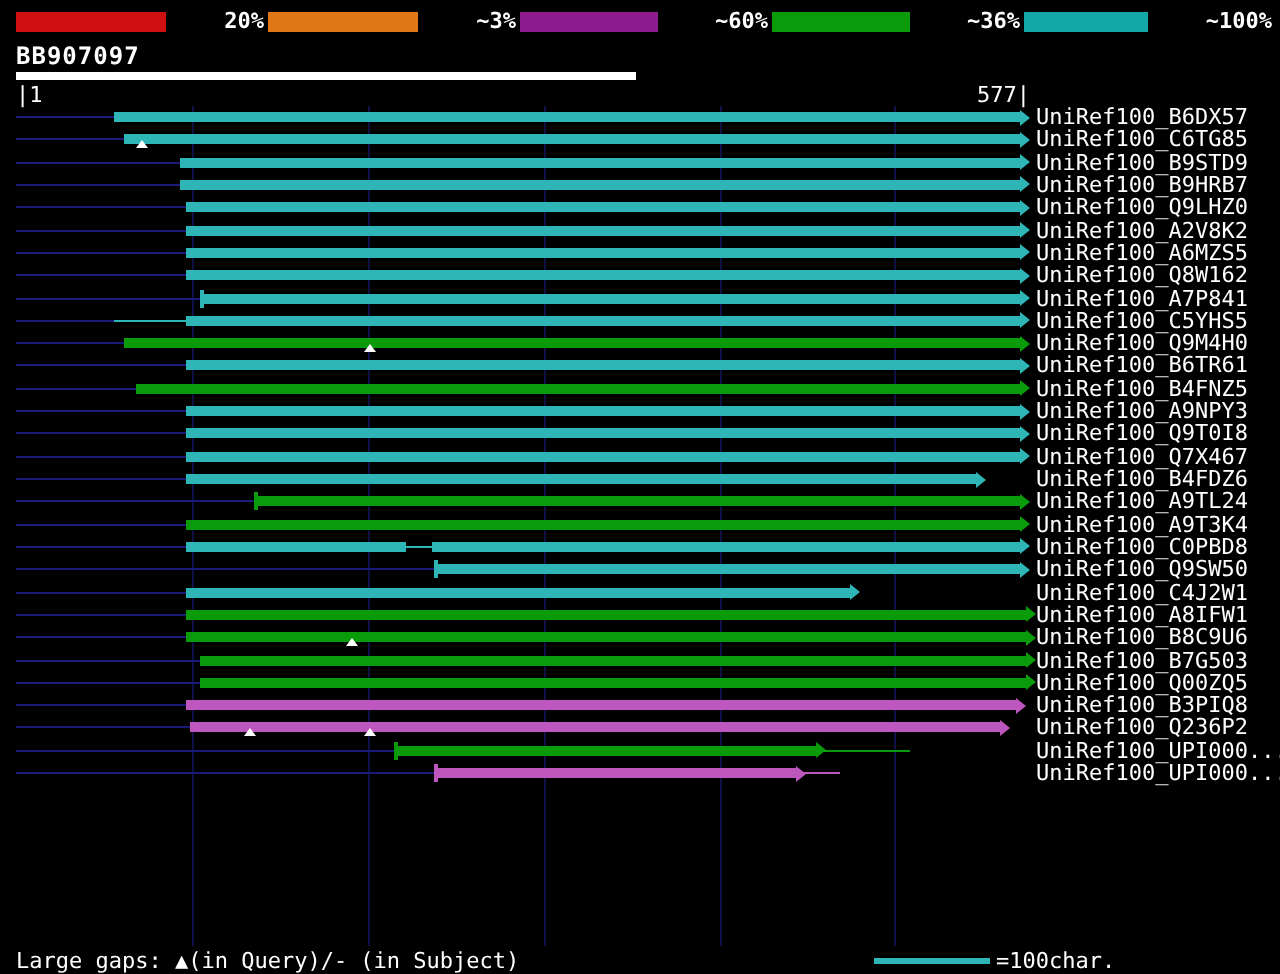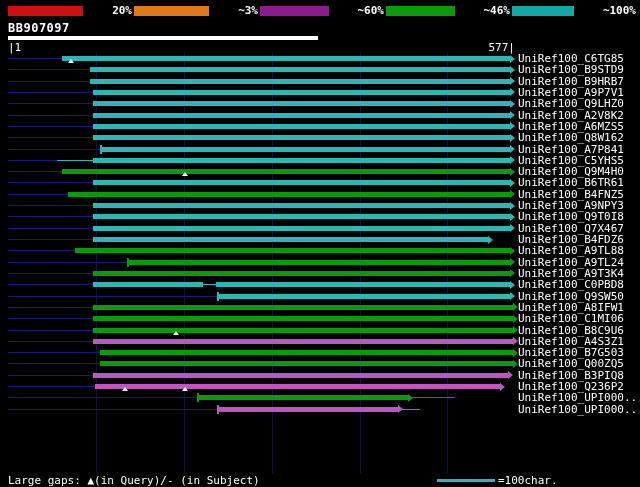--- a/index.html
+++ b/index.html
@@ -58,21 +58,21 @@
     <div class="key-group">
       <div class="key-swatch" style="background: rgb(224, 120, 24);"></div>
       <span class="key-label">~3%</span>
     </div>
     <div class="key-group">
       <div class="key-swatch" style="background: rgb(141, 27, 141);"></div>
       <span class="key-label">~60%</span>
     </div>
     <div class="key-group">
       <div class="key-swatch" style="background: rgb(10, 155, 10);"></div>
-      <span class="key-label">~46%</span>
+      <span class="key-label">~36%</span>
     </div>
     <div class="key-group">
       <div class="key-swatch" style="background: rgb(18, 168, 168);"></div>
       <span class="key-label">~100%</span>
     </div>
   </div>
 
   <div class="query-name">BB907097</div>
   <div class="query-bar"></div>
 
@@ -81,43 +81,43 @@
     <span class="ruler-end">577|</span>
   </div>
 
   <div class="plot" id="plot">
       <div class="gridline" style="left: 95.9px;"></div>
       <div class="gridline" style="left: 183.7px;"></div>
       <div class="gridline" style="left: 271.6px;"></div>
       <div class="gridline" style="left: 359.5px;"></div>
       <div class="gridline" style="left: 447.3px;"></div>
       <div class="align-row">
+        <div class="lead" style="left: 8px; width: 49.2px;"></div>
+        <div class="bar" style="left: 57.2px; width: 452.5px; background: rgb(46, 181, 181);"></div>
+        <div class="arrow" style="left: 509.7px; border-left-color: rgb(46, 181, 181);"></div>
+        <span class="row-label">UniRef100_B6DX57</span>
+      </div>
+      <div class="align-row">
         <div class="lead" style="left: 8px; width: 53.6px;"></div>
         <div class="bar" style="left: 61.6px; width: 448.1px; background: rgb(46, 181, 181);"></div>
         <div class="arrow" style="left: 509.7px; border-left-color: rgb(46, 181, 181);"></div>
         <div class="gapmark" style="left: 68.3px;"></div>
         <span class="row-label">UniRef100_C6TG85</span>
       </div>
       <div class="align-row">
         <div class="lead" style="left: 8px; width: 81.7px;"></div>
         <div class="bar" style="left: 89.7px; width: 420px; background: rgb(46, 181, 181);"></div>
         <div class="arrow" style="left: 509.7px; border-left-color: rgb(46, 181, 181);"></div>
         <span class="row-label">UniRef100_B9STD9</span>
       </div>
       <div class="align-row">
         <div class="lead" style="left: 8px; width: 81.7px;"></div>
         <div class="bar" style="left: 89.7px; width: 420px; background: rgb(46, 181, 181);"></div>
         <div class="arrow" style="left: 509.7px; border-left-color: rgb(46, 181, 181);"></div>
         <span class="row-label">UniRef100_B9HRB7</span>
-      </div>
-      <div class="align-row">
-        <div class="lead" style="left: 8px; width: 85.2px;"></div>
-        <div class="bar" style="left: 93.2px; width: 416.5px; background: rgb(46, 181, 181);"></div>
-        <div class="arrow" style="left: 509.7px; border-left-color: rgb(46, 181, 181);"></div>
-        <span class="row-label">UniRef100_A9P7V1</span>
       </div>
       <div class="align-row">
         <div class="lead" style="left: 8px; width: 85.2px;"></div>
         <div class="bar" style="left: 93.2px; width: 416.5px; background: rgb(46, 181, 181);"></div>
         <div class="arrow" style="left: 509.7px; border-left-color: rgb(46, 181, 181);"></div>
         <span class="row-label">UniRef100_Q9LHZ0</span>
       </div>
       <div class="align-row">
         <div class="lead" style="left: 8px; width: 85.2px;"></div>
         <div class="bar" style="left: 93.2px; width: 416.5px; background: rgb(46, 181, 181);"></div>
@@ -187,26 +187,20 @@
         <div class="arrow" style="left: 509.7px; border-left-color: rgb(46, 181, 181);"></div>
         <span class="row-label">UniRef100_Q7X467</span>
       </div>
       <div class="align-row">
         <div class="lead" style="left: 8px; width: 85.2px;"></div>
         <div class="bar" style="left: 93.2px; width: 394.5px; background: rgb(46, 181, 181);"></div>
         <div class="arrow" style="left: 487.8px; border-left-color: rgb(46, 181, 181);"></div>
         <span class="row-label">UniRef100_B4FDZ6</span>
       </div>
       <div class="align-row">
-        <div class="lead" style="left: 8px; width: 66.8px;"></div>
-        <div class="bar" style="left: 74.8px; width: 434.9px; background: rgb(10, 155, 10);"></div>
-        <div class="arrow" style="left: 509.7px; border-left-color: rgb(10, 155, 10);"></div>
-        <span class="row-label">UniRef100_A9TL88</span>
-      </div>
-      <div class="align-row">
         <div class="lead" style="left: 8px; width: 120.4px;"></div>
         <div class="bar" style="left: 128.4px; width: 381.3px; background: rgb(10, 155, 10);"></div>
         <div class="arrow" style="left: 509.7px; border-left-color: rgb(10, 155, 10);"></div>
         <div class="tick" style="left: 127.4px; background: rgb(10, 155, 10);"></div>
         <span class="row-label">UniRef100_A9TL24</span>
       </div>
       <div class="align-row">
         <div class="lead" style="left: 8px; width: 85.2px;"></div>
         <div class="bar" style="left: 93.2px; width: 416.5px; background: rgb(10, 155, 10);"></div>
         <div class="arrow" style="left: 509.7px; border-left-color: rgb(10, 155, 10);"></div>
@@ -222,42 +216,36 @@
       </div>
       <div class="align-row">
         <div class="lead" style="left: 8px; width: 210px;"></div>
         <div class="bar" style="left: 218px; width: 291.7px; background: rgb(46, 181, 181);"></div>
         <div class="arrow" style="left: 509.7px; border-left-color: rgb(46, 181, 181);"></div>
         <div class="tick" style="left: 217px; background: rgb(46, 181, 181);"></div>
         <span class="row-label">UniRef100_Q9SW50</span>
       </div>
       <div class="align-row">
         <div class="lead" style="left: 8px; width: 85.2px;"></div>
+        <div class="bar" style="left: 93.2px; width: 332.1px; background: rgb(46, 181, 181);"></div>
+        <div class="arrow" style="left: 425.4px; border-left-color: rgb(46, 181, 181);"></div>
+        <span class="row-label">UniRef100_C4J2W1</span>
+      </div>
+      <div class="align-row">
+        <div class="lead" style="left: 8px; width: 85.2px;"></div>
         <div class="bar" style="left: 93.2px; width: 420px; background: rgb(10, 155, 10);"></div>
         <div class="arrow" style="left: 513.2px; border-left-color: rgb(10, 155, 10);"></div>
         <span class="row-label">UniRef100_A8IFW1</span>
-      </div>
-      <div class="align-row">
-        <div class="lead" style="left: 8px; width: 85.2px;"></div>
-        <div class="bar" style="left: 93.2px; width: 420px; background: rgb(10, 155, 10);"></div>
-        <div class="arrow" style="left: 513.2px; border-left-color: rgb(10, 155, 10);"></div>
-        <span class="row-label">UniRef100_C1MI06</span>
       </div>
       <div class="align-row">
         <div class="lead" style="left: 8px; width: 85.2px;"></div>
         <div class="bar" style="left: 93.2px; width: 420px; background: rgb(10, 155, 10);"></div>
         <div class="arrow" style="left: 513.2px; border-left-color: rgb(10, 155, 10);"></div>
         <div class="gapmark" style="left: 172.8px;"></div>
         <span class="row-label">UniRef100_B8C9U6</span>
-      </div>
-      <div class="align-row">
-        <div class="lead" style="left: 8px; width: 85.2px;"></div>
-        <div class="bar" style="left: 93.2px; width: 420px; background: rgb(189, 87, 189);"></div>
-        <div class="arrow" style="left: 513.2px; border-left-color: rgb(189, 87, 189);"></div>
-        <span class="row-label">UniRef100_A4S3Z1</span>
       </div>
       <div class="align-row">
         <div class="lead" style="left: 8px; width: 92.3px;"></div>
         <div class="bar" style="left: 100.3px; width: 413px; background: rgb(10, 155, 10);"></div>
         <div class="arrow" style="left: 513.2px; border-left-color: rgb(10, 155, 10);"></div>
         <span class="row-label">UniRef100_B7G503</span>
       </div>
       <div class="align-row">
         <div class="lead" style="left: 8px; width: 92.3px;"></div>
         <div class="bar" style="left: 100.3px; width: 413px; background: rgb(10, 155, 10);"></div>

